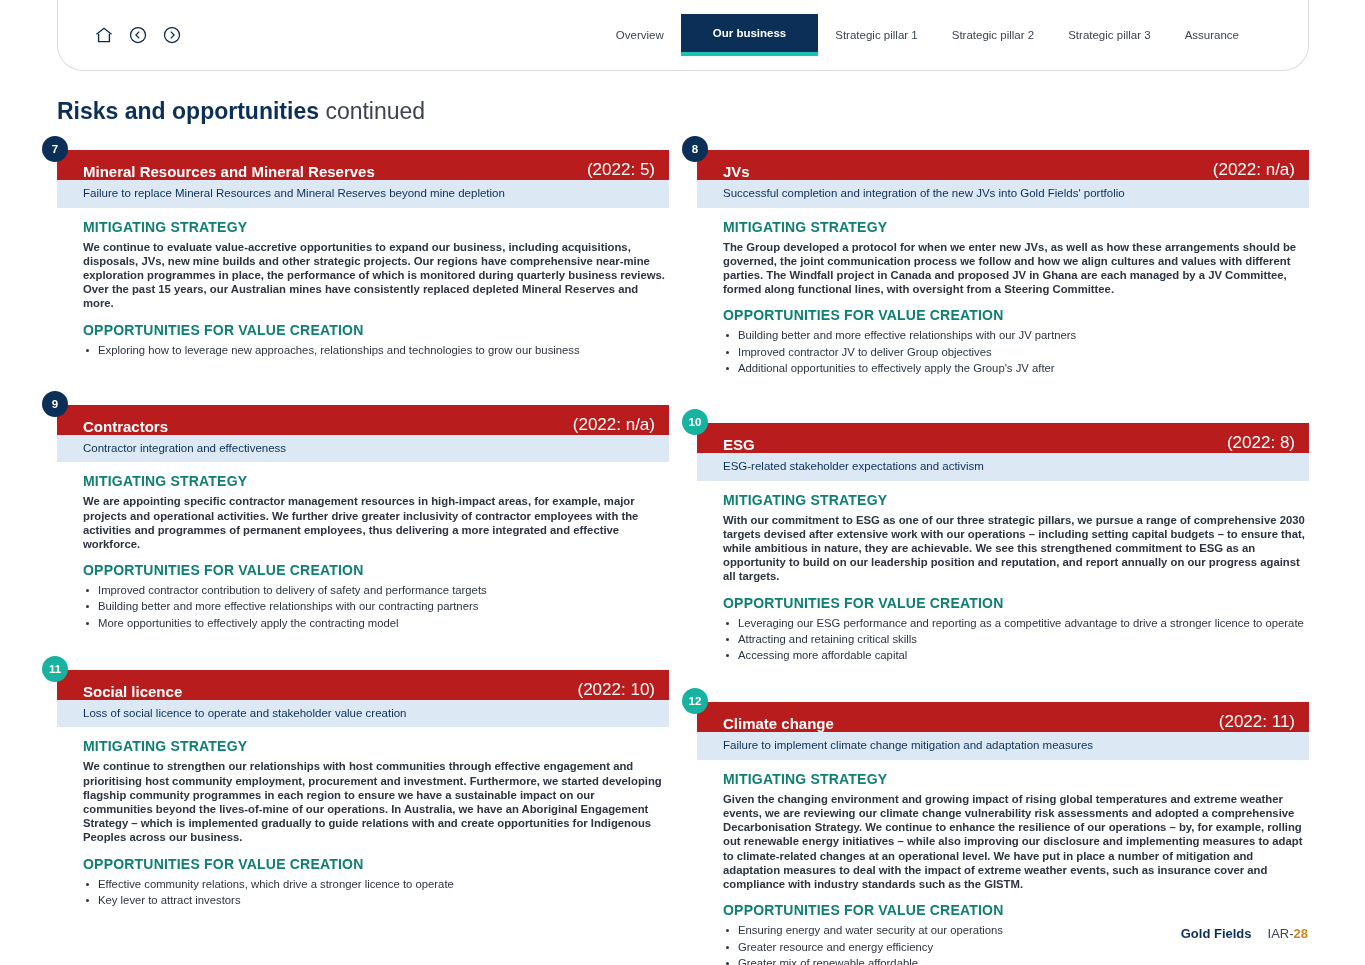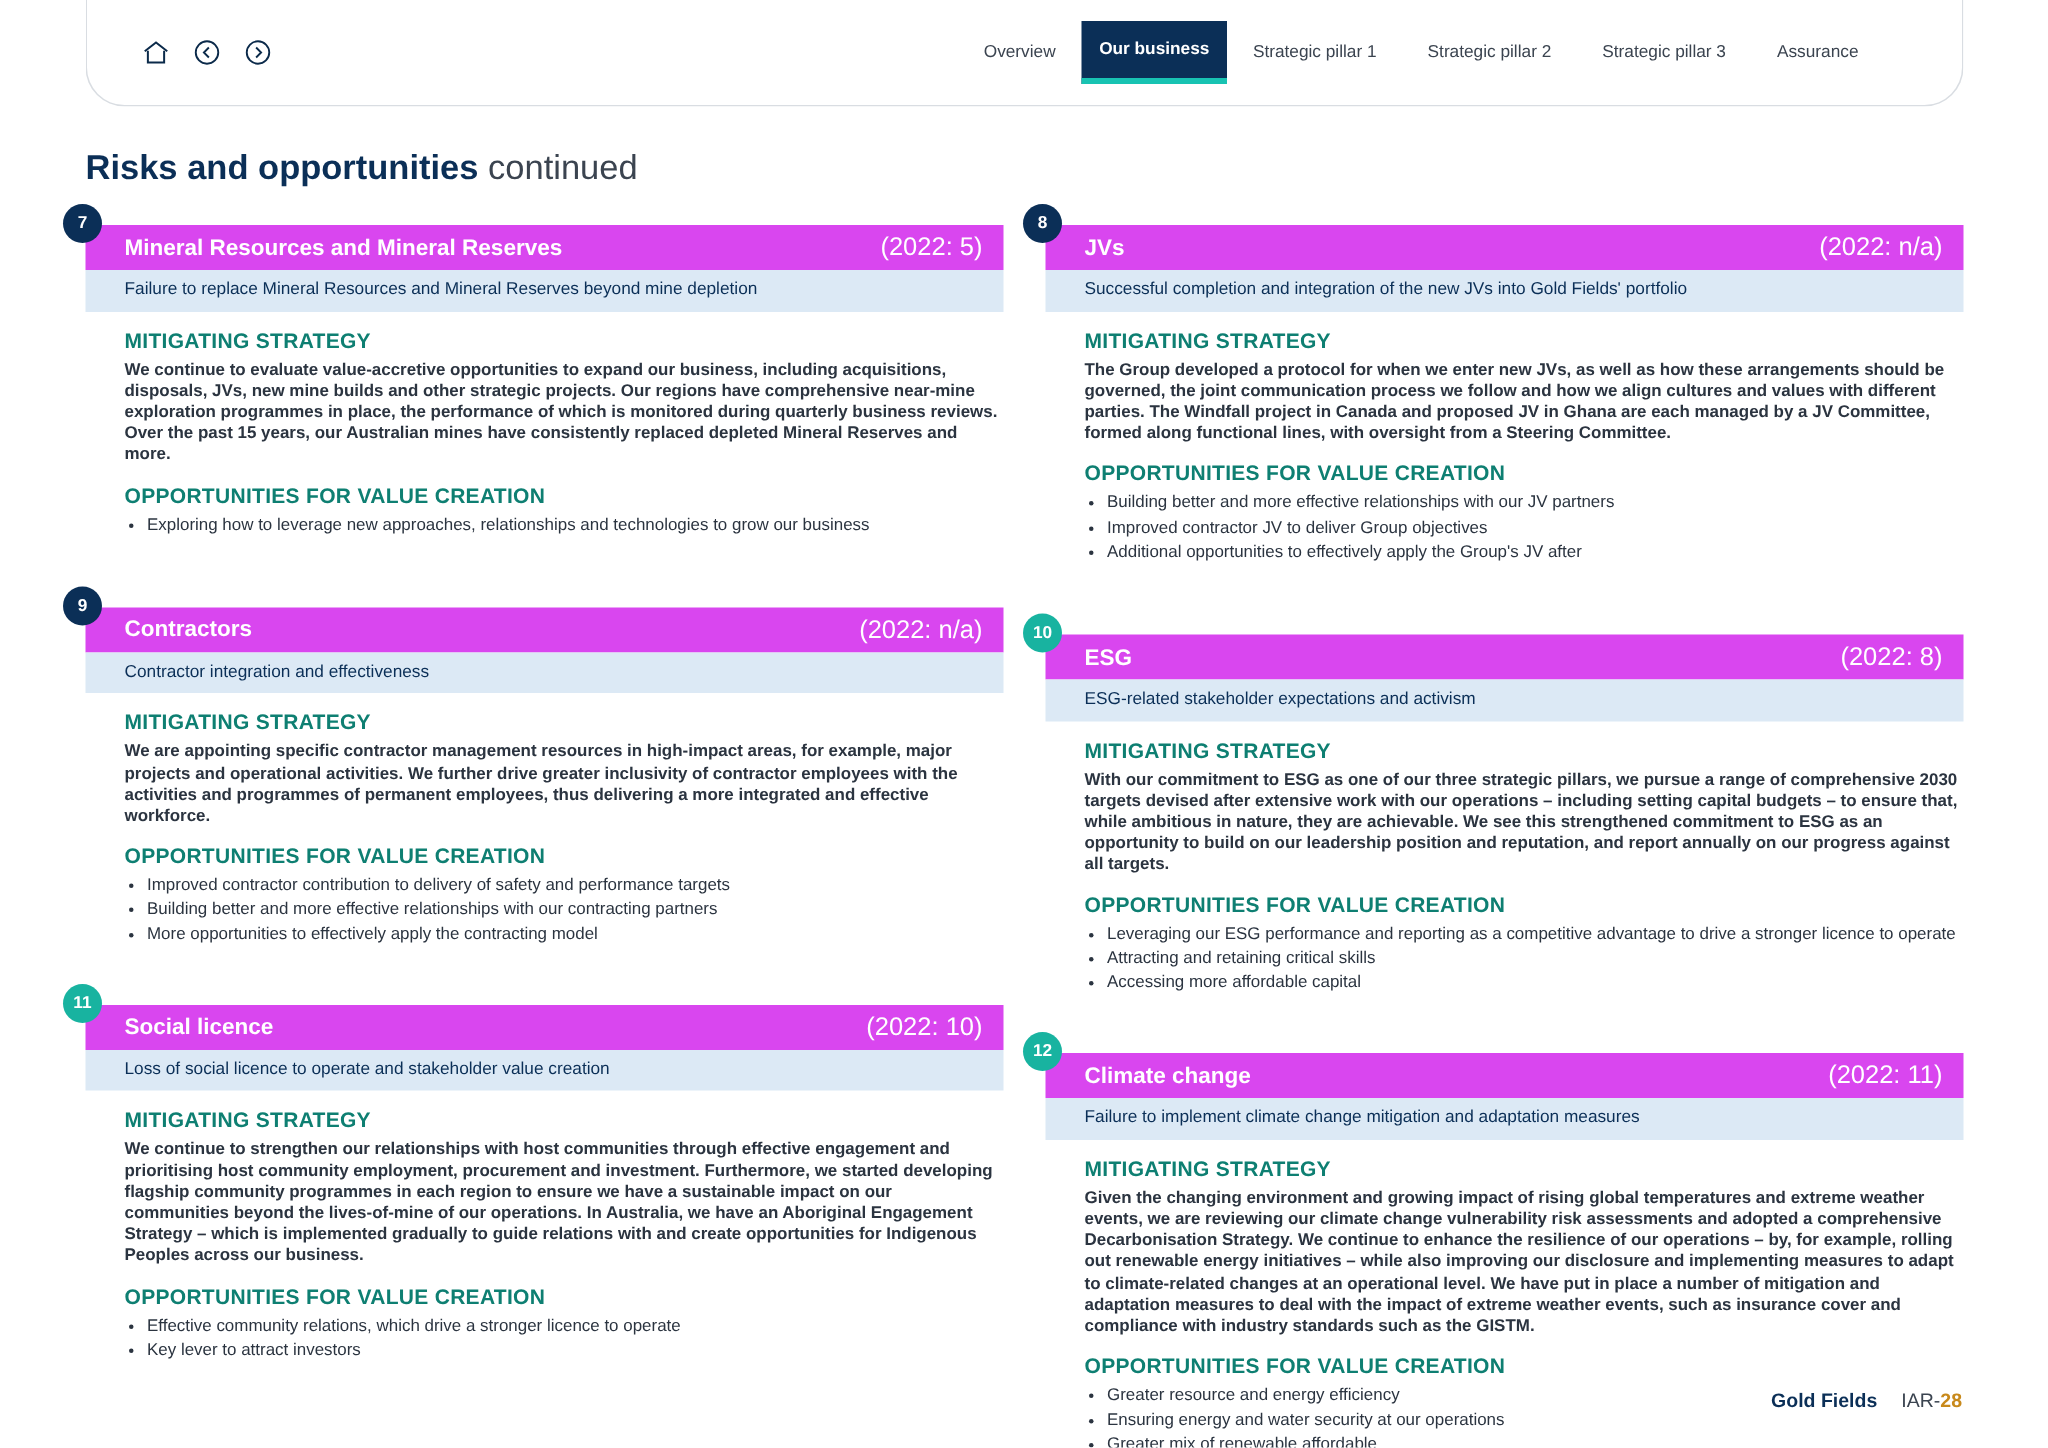--- a/index.html
+++ b/index.html
@@ -58,21 +58,21 @@
     height: 71px;
     white-space: nowrap;
   }
   .nav-tab.active {
     background: #0b2f57;
     color: #ffffff;
     font-weight: bold;
     border-bottom: 4px solid #18c3b2;
     height: 42px;
     align-self: center;
-    padding: 0 12px;
+    padding: 0 32px;
   }
 
   
   .page-title {
     position: absolute;
     left: 57px; top: 98px;
     font-size: 23px;
     color: #0b2f57;
   }
   .page-title b { font-weight: bold; }
@@ -97,25 +97,25 @@
     color: #ffffff;
     font-size: 11.5px;
     font-weight: bold;
     display: flex; align-items: center; justify-content: center;
     z-index: 3;
   }
   .badge.navy { background: #0b2f57; }
   .badge.teal { background: #18b3a0; }
 
   .card-head {
-    background: #d946ef;
+    background: #b91c1c;
     color: #ffffff;
     height: 30px;
     display: flex;
-    align-items: center;
+    align-items: flex-end;
     justify-content: space-between;
     padding: 0 14px 0 26px;
   }
   .card-head .t { font-size: 15px; font-weight: bold; }
   .card-head .y { font-size: 17px; }
 
   .card-sub {
     background: #dce9f5;
     color: #0b2f57;
     font-size: 11.5px;
@@ -320,22 +320,22 @@
       <div class="card-head">
         <span class="t">Climate change</span>
         <span class="y">(2022: 11)</span>
       </div>
       <div class="card-sub">Failure to implement climate change mitigation and adaptation measures</div>
       <div class="card-body">
         <div class="sec-label">MITIGATING STRATEGY</div>
         <p class="para">Given the changing environment and growing impact of rising global temperatures and extreme weather events, we are reviewing our climate change vulnerability risk assessments and adopted a comprehensive Decarbonisation Strategy. We continue to enhance the resilience of our operations – by, for example, rolling out renewable energy initiatives – while also improving our disclosure and implementing measures to adapt to climate-related changes at an operational level. We have put in place a number of mitigation and adaptation measures to deal with the impact of extreme weather events, such as insurance cover and compliance with industry standards such as the GISTM.</p>
         <div class="sec-label">OPPORTUNITIES FOR VALUE CREATION</div>
         <ul class="bullets">
+          <li>Ensuring energy and water security at our operations</li>
           <li>Greater resource and energy efficiency</li>
-          <li>Ensuring energy and water security at our operations</li>
           <li>Greater mix of renewable affordable</li>
           <li>Leveraging new technologies toward the Gold Fields Mine of the Future</li>
           <li>Low-carbon preferred investee company</li>
         </ul>
       </div>
     </div>
 
   </div>
 
   <div class="footer">

